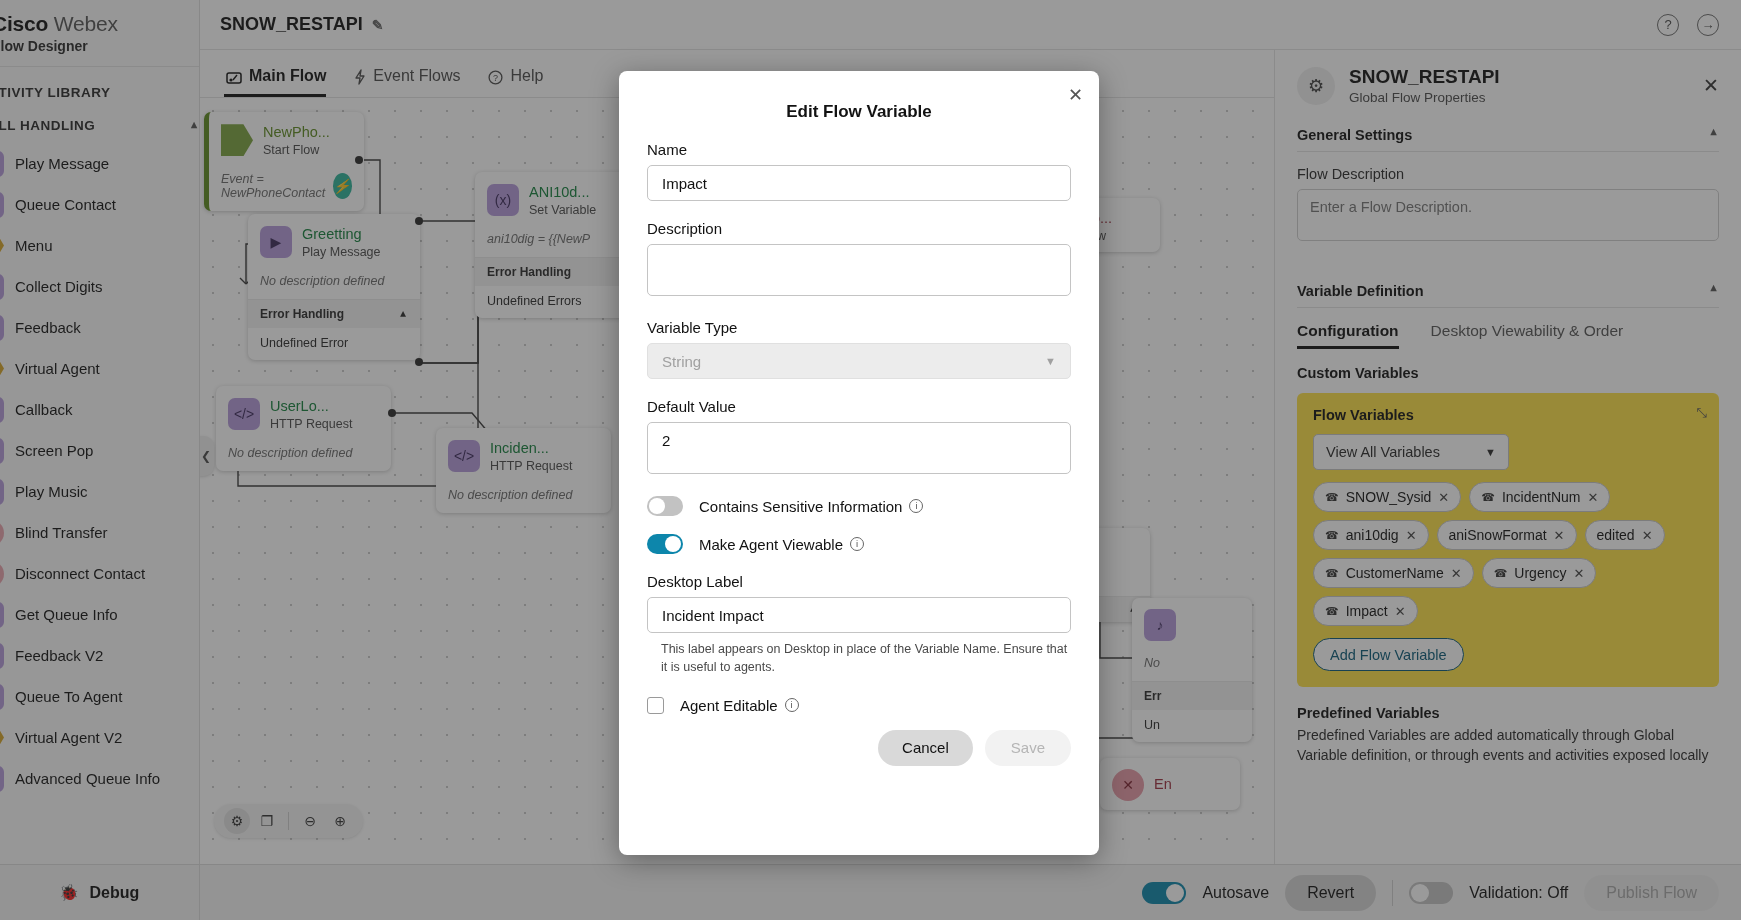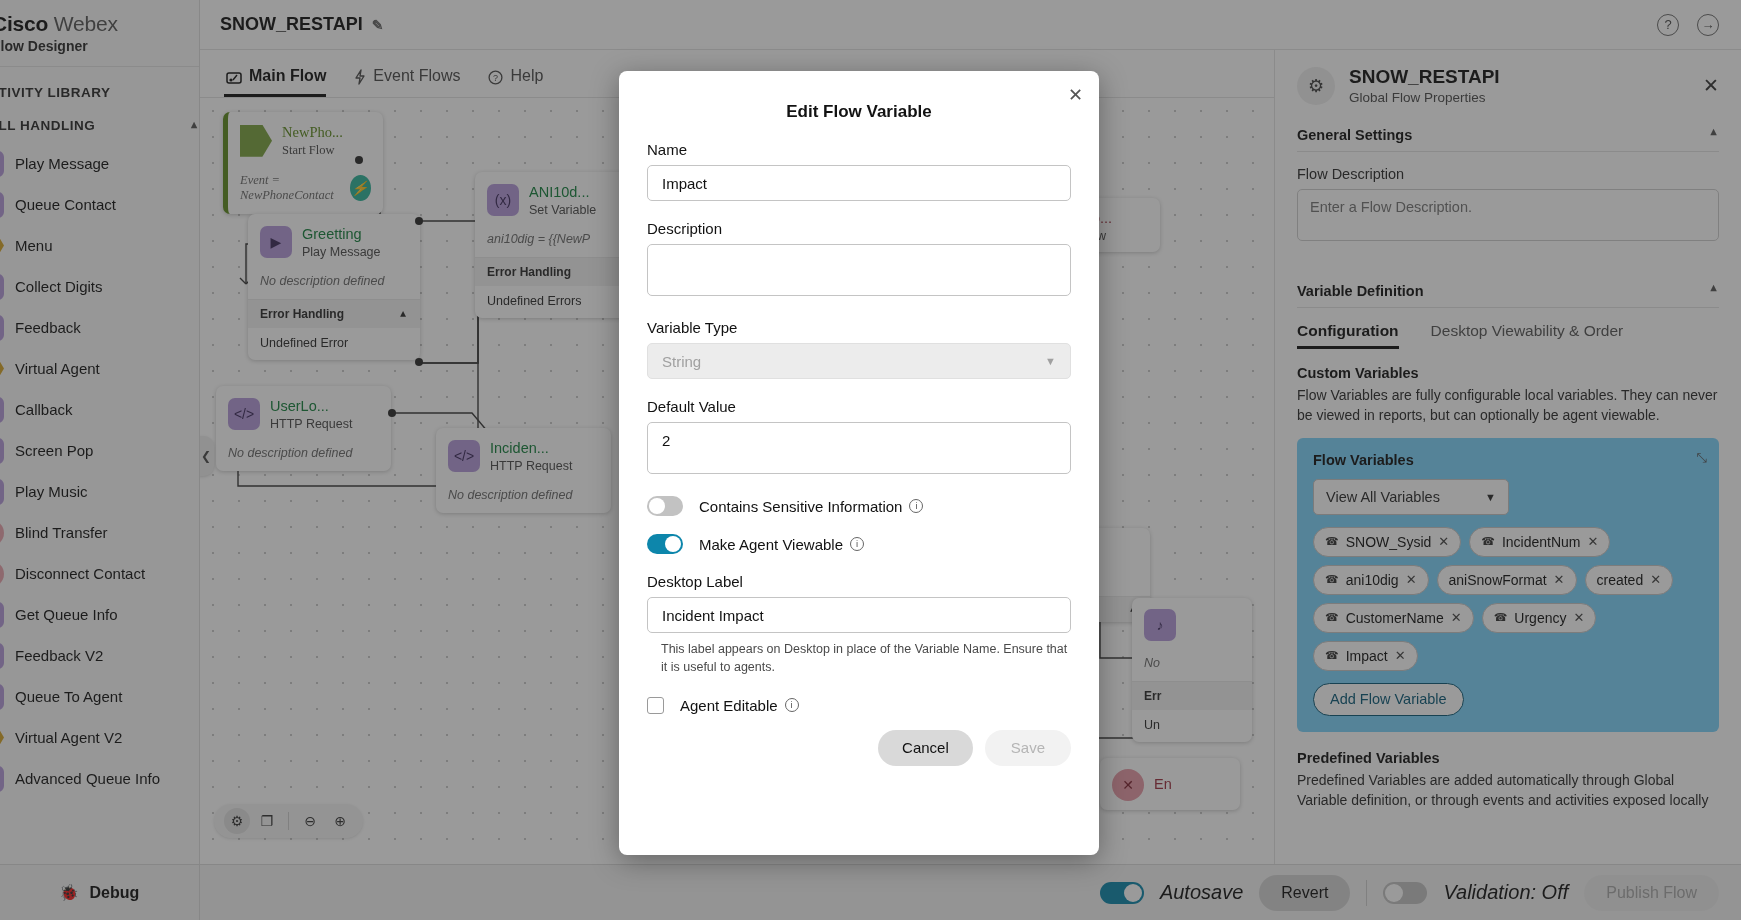--- a/index.html
+++ b/index.html
@@ -168,21 +168,21 @@
   .ta {
     width: 100%; height: 52px; border: 1px solid #cfcfcf; border-radius: 5px;
     padding: 9px 12px; font-family: inherit; font-size: 14.5px; color: #777; resize: none; background:#fff;
   }
   .rtabs { display: flex; gap: 32px; margin-top: 14px; }
   .rtab { font-size: 15.5px; color: #555; padding-bottom: 9px; cursor: pointer; position: relative; }
   .rtab.active { color: #121212; font-weight: 700; }
   .rtab.active::after { content:""; position:absolute; left:0; right:0; bottom:0; height:3px; background:#121212; }
   .sub-h { font-size: 14.5px; font-weight: 700; color: #121212; margin-top: 16px; }
   .para { font-size: 14px; color: #2b2b2b; line-height: 1.42; margin-top: 5px; }
-  .fv-box { background: #7dd3fc; border-radius: 6px; padding: 14px 16px 16px 16px; margin-top: 12px; position: relative; }
+  .fv-box { background: #fde047; border-radius: 6px; padding: 14px 16px 16px 16px; margin-top: 12px; position: relative; }
   .fv-title { font-size: 14.5px; font-weight: 700; color: #121212; }
   .fv-expand { position: absolute; right: 12px; top: 12px; font-size: 13px; color: #555; cursor: pointer; }
   .fv-select {
     margin-top: 11px; width: 196px; height: 36px; border: 1px solid #c4c4c4; border-radius: 5px;
     display: flex; align-items: center; justify-content: space-between; padding: 0 12px;
     font-size: 14.5px; color: #2b2b2b; background: #fff; cursor: pointer;
   }
   .chips { display: flex; flex-wrap: wrap; gap: 8px; margin-top: 12px; }
   .chip {
     display: inline-flex; align-items: center; gap: 7px; height: 30px;
@@ -205,21 +205,21 @@
   .dbg {
     width: 200px; height: 100%; display: flex; align-items: center; justify-content: center;
     gap: 10px; font-size: 16px; font-weight: 700; color: #121212;
     border-right: 1px solid #dcdcdc; cursor: pointer;
   }
   .foot-right { margin-left: auto; display: flex; align-items: center; gap: 16px; padding-right: 22px; }
   .tgl { width: 44px; height: 22px; border-radius: 11px; background: #c2c2c2; position: relative; cursor: pointer; }
   .tgl.on { background: #0d86ab; }
   .tgl i { position: absolute; top: 2px; left: 2px; width: 18px; height: 18px; border-radius: 50%; background: #fff; }
   .tgl.on i { left: 24px; }
-  .foot-txt { font-size: 20px; color: #121212; font-style: italic; }
+  .foot-txt { font-size: 16px; color: #121212; }
   .btn-revert {
     height: 36px; padding: 0 22px; border-radius: 18px; background: #d4d4d4;
     display: flex; align-items: center; font-size: 16px; color: #121212; cursor: pointer;
   }
   .btn-publish {
     height: 36px; padding: 0 22px; border-radius: 18px; background: #ededed;
     display: flex; align-items: center; font-size: 16px; color: #a8a8a8; cursor: default;
   }
 
   
@@ -411,21 +411,21 @@
       <path d="M219 265 L278 265 L278 93 L318 93 L318 114" fill="none" stroke="#3a3a3a" stroke-width="1.4"></path>
       <path d="M219 265 L278 265 L278 160 L300 160" fill="none" stroke="#3a3a3a" stroke-width="1.4"></path>
       <path d="M278 115 L278 388 L38 388 L38 330 L46 330" fill="none" stroke="#3a3a3a" stroke-width="1.4"></path>
       <path d="M219 123 L278 123" fill="none" stroke="#3a3a3a" stroke-width="1.4"></path>
       <path d="M195 315 L272 315 L310 360" fill="none" stroke="#3a3a3a" stroke-width="1.4"></path>
       <path d="M838 130 L880 130 L880 120" fill="none" stroke="#3a3a3a" stroke-width="1.4"></path>
       <path d="M848 470 L900 470 L900 560 L950 560" fill="none" stroke="#3a3a3a" stroke-width="1.4"></path>
       <path d="M848 560 L880 560 L880 640 L940 640" fill="none" stroke="#3a3a3a" stroke-width="1.4"></path>
     </svg>
 
-    <div class="node" style="left:23px; top:14px; width:160px; border-left:5px solid #5d8a1f;font-family:Liberation Serif, serif;">
+    <div class="node" style="left:4px; top:14px; width:160px; border-left:5px solid #5d8a1f;">
       <div class="nhead">
         <span class="nicon start"></span>
         <span>
           <span class="ntitle green">NewPho...</span>
           <div class="nsub">Start Flow</div>
         </span>
       </div>
       <div class="ndesc" style="display:flex;align-items:center;">
         <span>Event = NewPhoneContact</span>
         <span class="badge-bolt">⚡</span>
@@ -562,21 +562,20 @@
       <span>Variable Definition</span>
       <span class="chev">▼</span>
     </div>
 
     <div class="rtabs">
       <div class="rtab active">Configuration</div>
       <div class="rtab">Desktop Viewability &amp; Order</div>
     </div>
 
     <div class="sub-h">Custom Variables</div>
-    <div class="para">Flow Variables are fully configurable local variables. They can never be viewed in reports, but can optionally be agent viewable.</div>
 
     <div class="fv-box">
       <div class="fv-title">Flow Variables</div>
       <span class="fv-expand">⤡</span>
       <div class="fv-select">
         <span>View All Variables</span>
         <span style="font-size:11px">▼</span>
       </div>
       <div class="chips" id="chips">
           <span class="chip">
@@ -592,21 +591,21 @@
           <span class="chip">
             <span class="hs">☎</span>
             <span>ani10dig</span>
             <span class="x">✕</span>
           </span>
           <span class="chip">
             <span>aniSnowFormat</span>
             <span class="x">✕</span>
           </span>
           <span class="chip">
-            <span>created</span>
+            <span>edited</span>
             <span class="x">✕</span>
           </span>
           <span class="chip">
             <span class="hs">☎</span>
             <span>CustomerName</span>
             <span class="x">✕</span>
           </span>
           <span class="chip">
             <span class="hs">☎</span>
             <span>Urgency</span>

